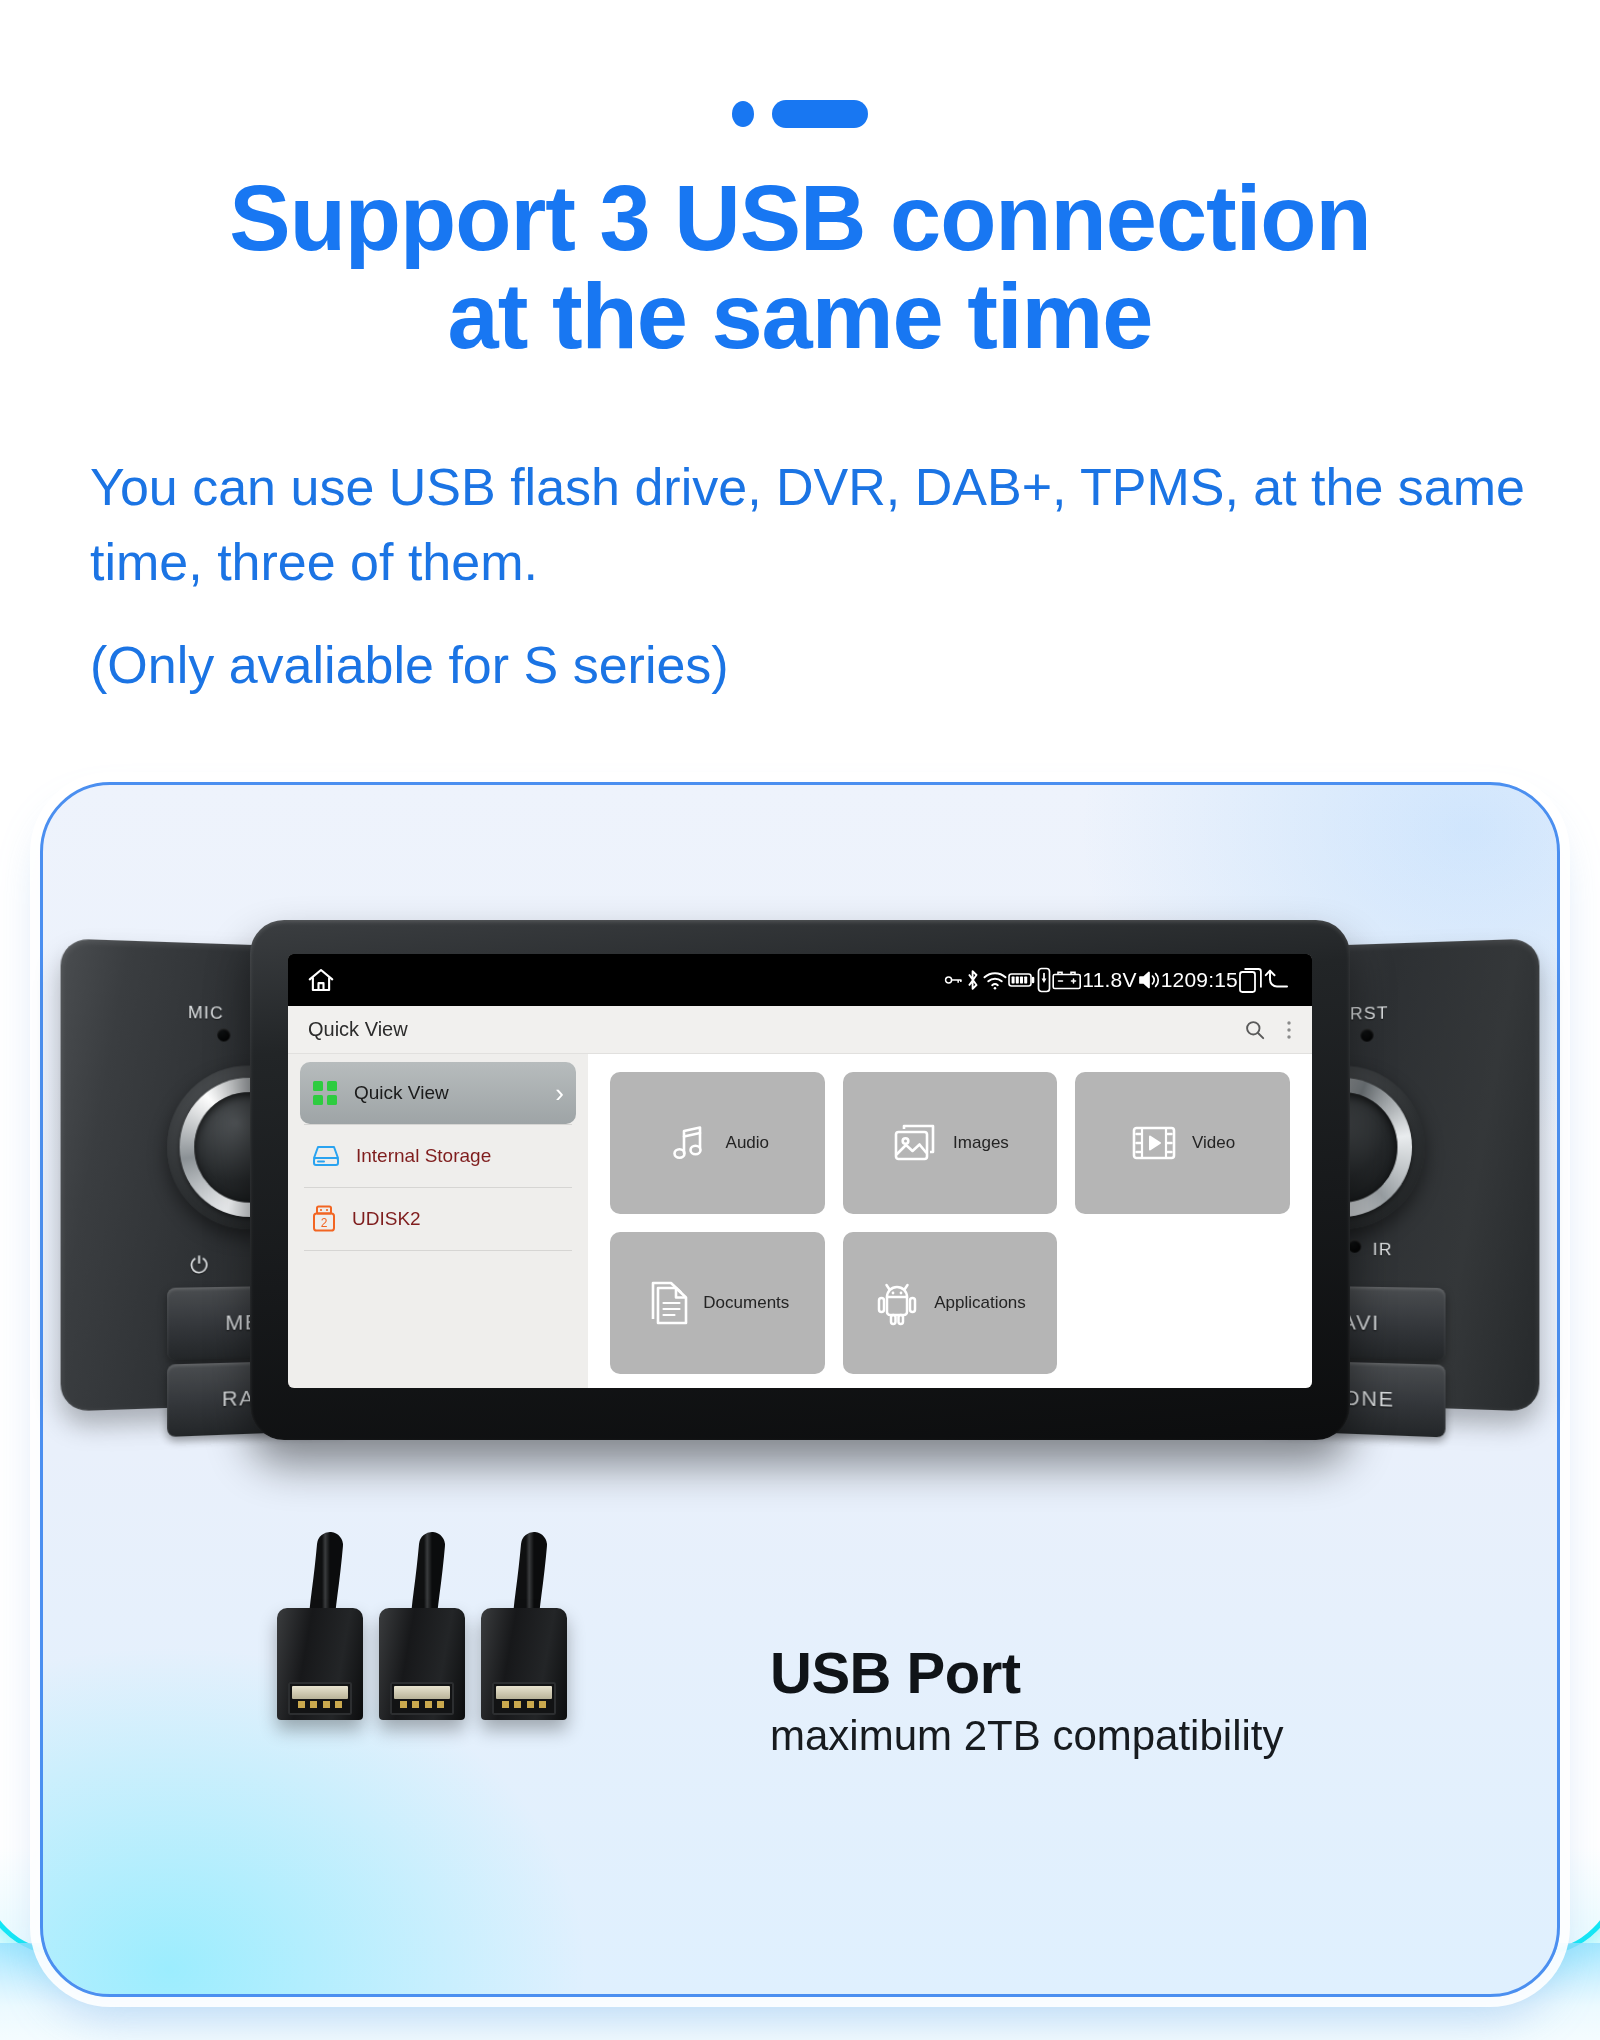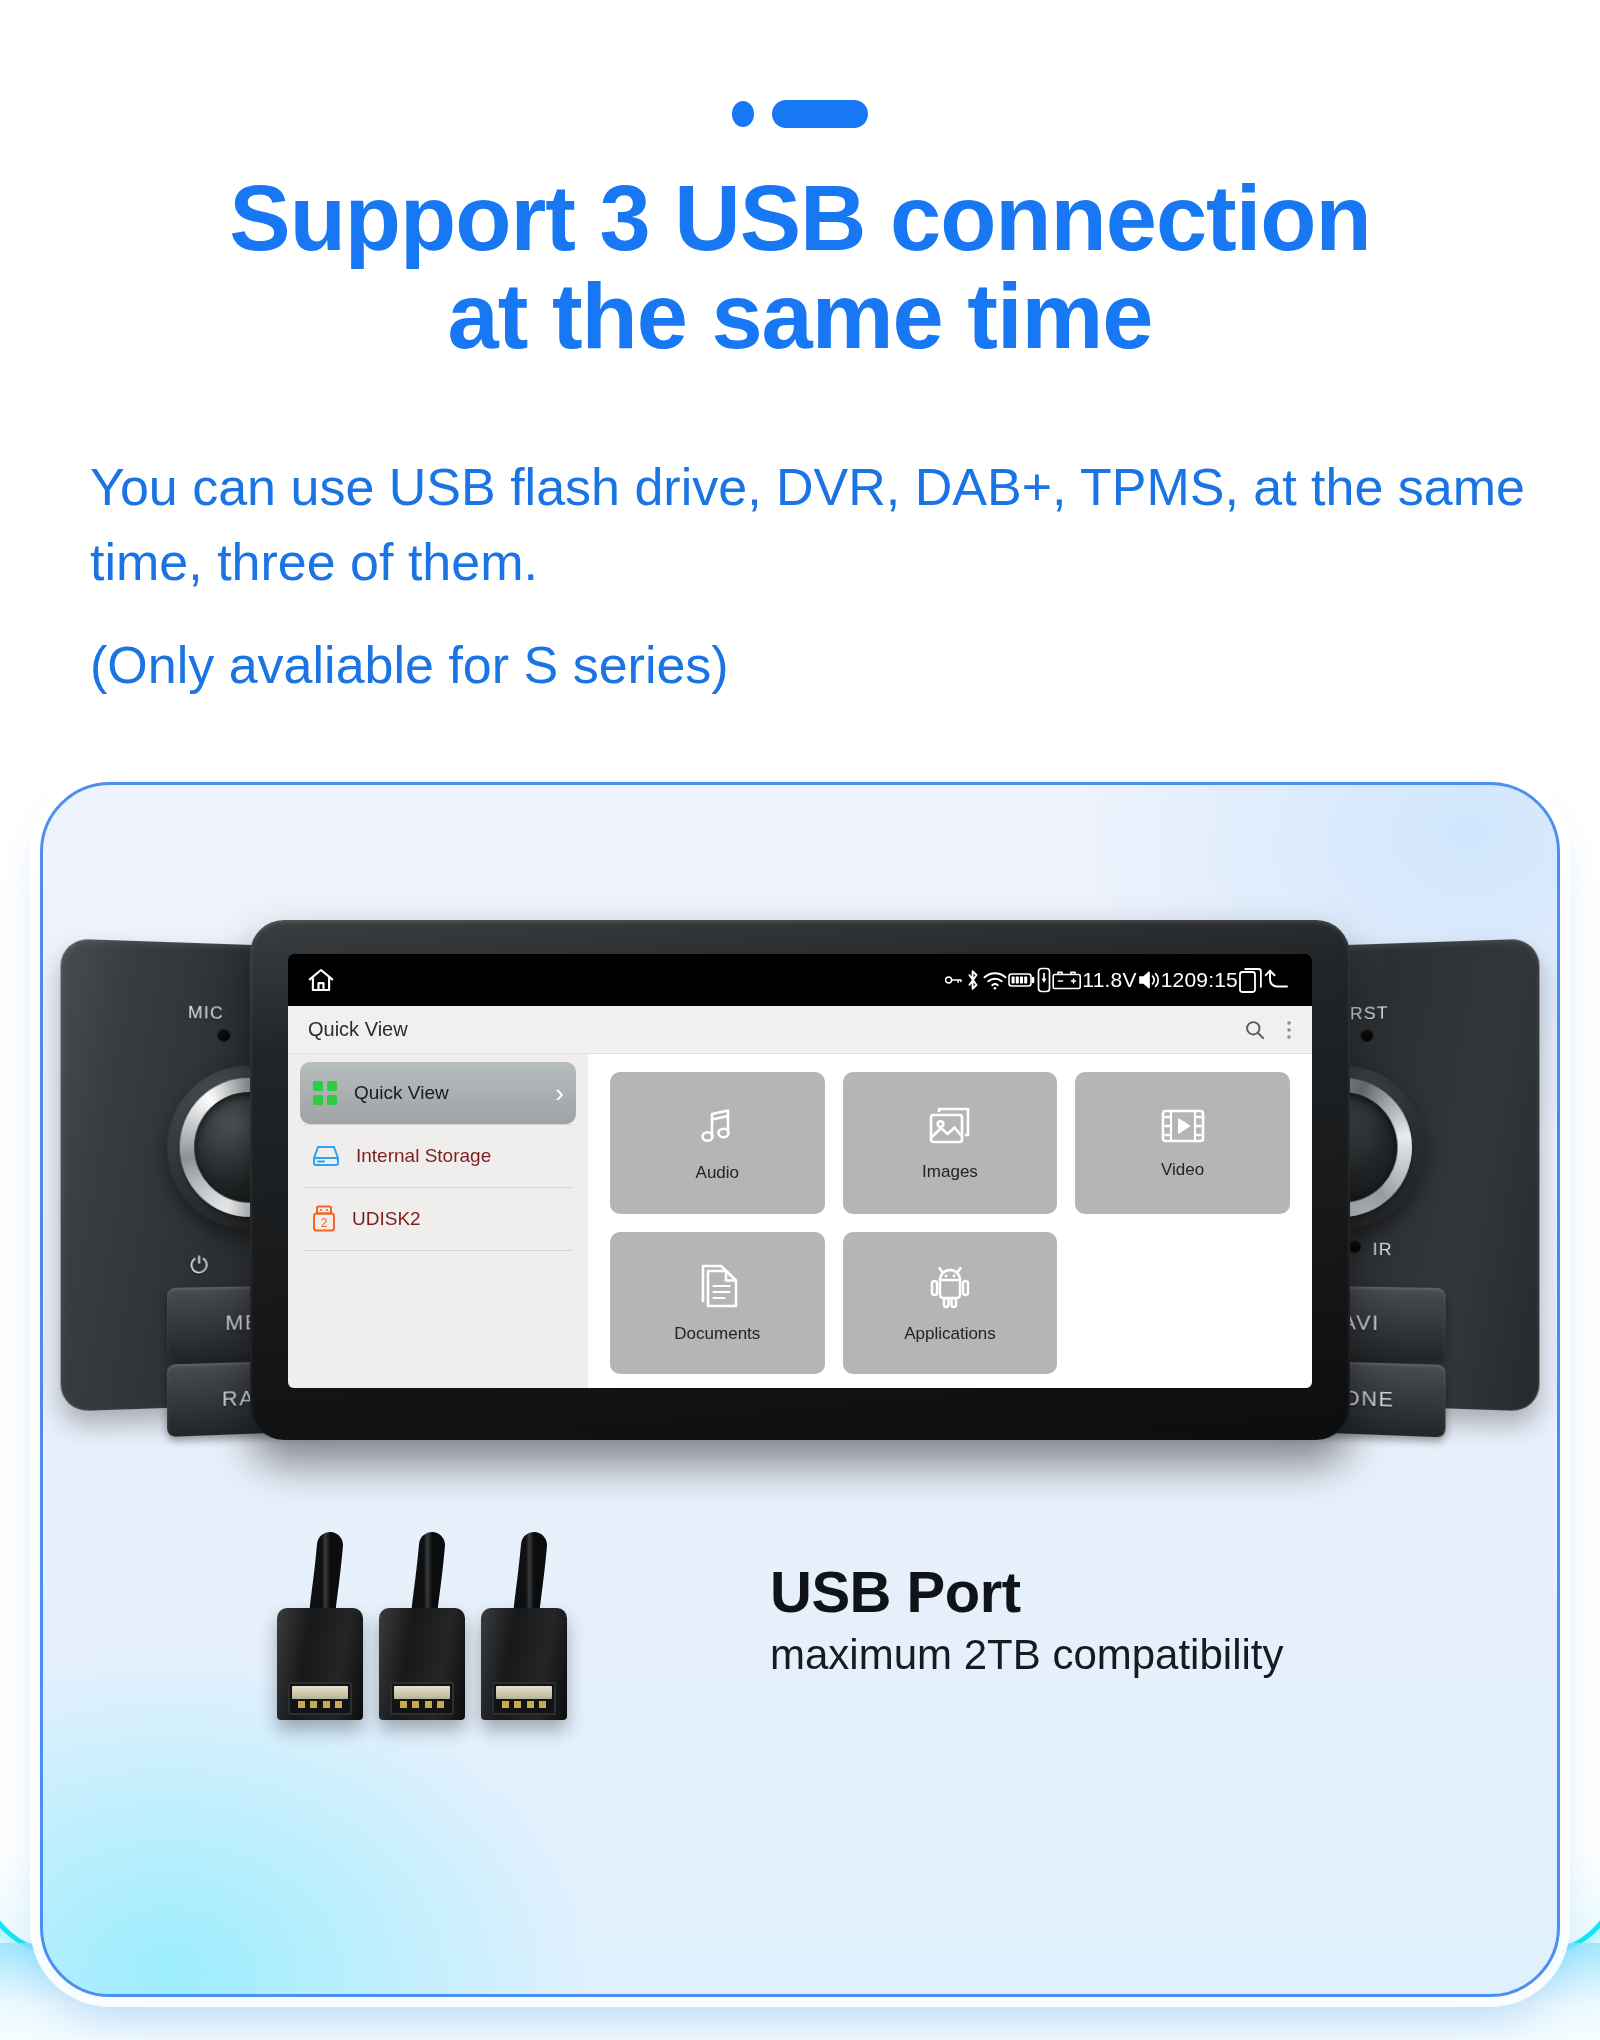--- a/index.html
+++ b/index.html
@@ -188,21 +188,21 @@
     border-radius:10px; color:#1b1b1b;
   }
   .side-sep { height:1px; background:#d6d5d3; margin:0 4px; }
   .side-chev { margin-left:auto; color:#fff; font-size:26px; line-height:1; }
 
   
   .content { flex:1; background:#ffffff; padding:18px 22px; }
   .tiles { display:grid; grid-template-columns:repeat(3,1fr); gap:18px; }
   .tile {
     height:142px; background:#b5b5b5; border-radius:10px;
-    display:flex; flex-direction:column; align-items:center; justify-content:center; gap:14px;
+    display:flex; align-items:center; justify-content:center; gap:14px;
   }
   .tile-label { font-size:17px; color:#242424; }
 
   
   .cables { position:absolute; left:0; top:0; width:1600px; height:2040px; pointer-events:none; }
 
   .usbplug { position:absolute; width:86px; height:112px; }
   .usbplug .shell {
     position:absolute; inset:0;
     background:linear-gradient(100deg,#3a3c3e 0%,#17181a 34%,#232527 70%,#0c0d0e 100%);
@@ -224,21 +224,21 @@
     position:absolute; left:10px; right:10px; top:19px; height:7px;
     background:
       linear-gradient(90deg,
         #caa94e 0 16%, transparent 16% 28%,
         #caa94e 28% 44%, transparent 44% 56%,
         #caa94e 56% 72%, transparent 72% 84%,
         #caa94e 84% 100%);
   }
 
   
-  .usb-caption { position:absolute; left:770px; top:1558px; width:700px; }
+  .usb-caption { position:absolute; left:770px; top:1639px; width:700px; }
   .usb-caption .t1 { font-size:58px; font-weight:bold; color:#101418; letter-spacing:-0.5px; }
   .usb-caption .t2 { font-size:42px; color:#171b1f; margin-top:6px; font-weight:400; }
   .usb-caption .t2 b { font-weight:normal; }
 
   svg { display:block; }
 </style>
 </head>
 <body>
 
 <div class="deco">

